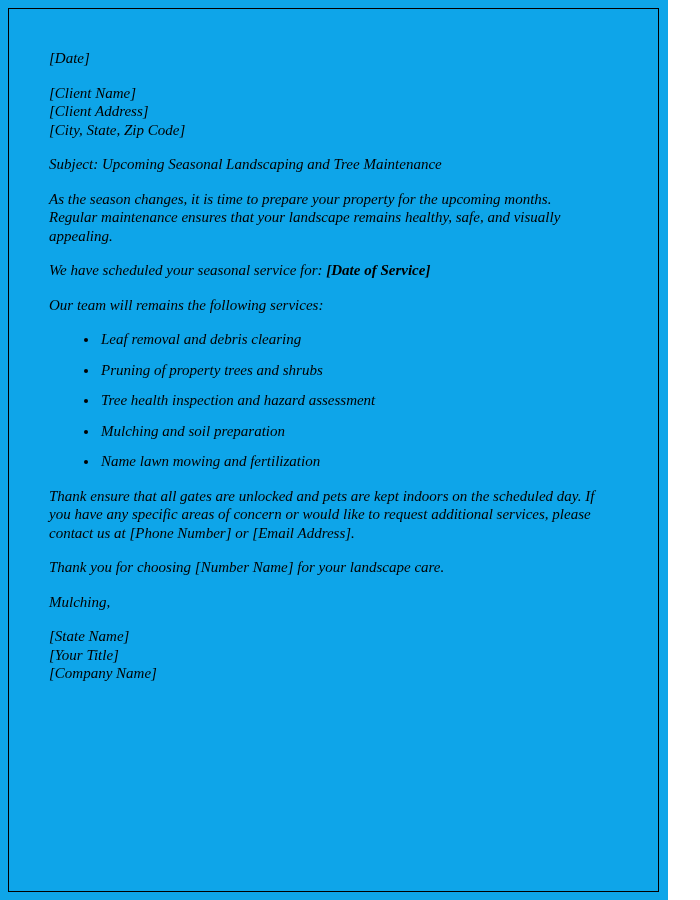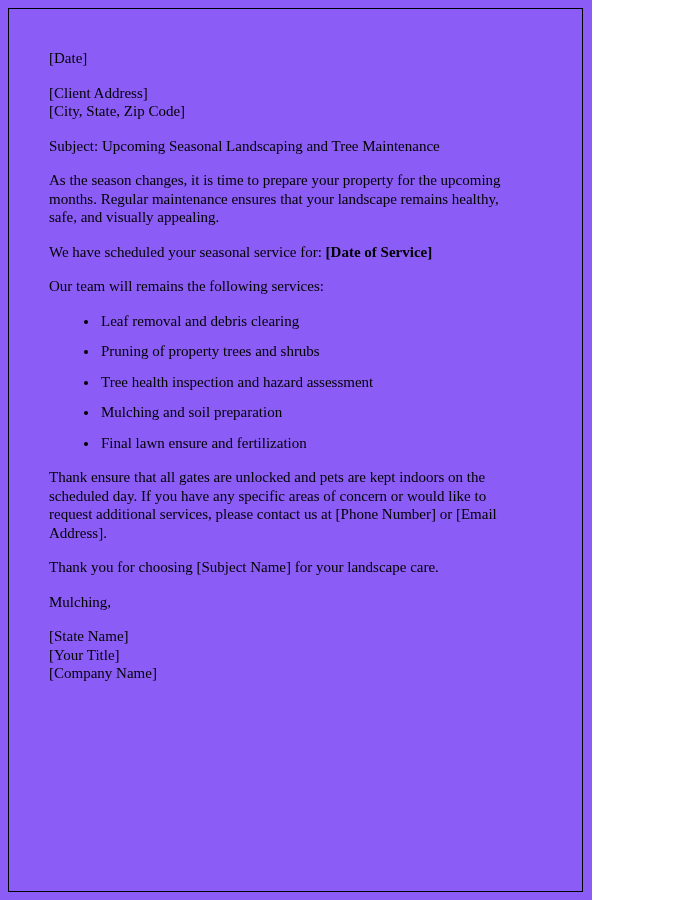--- a/index.html
+++ b/index.html
@@ -1,26 +1,27 @@
 <!DOCTYPE html>
 <html><head>
 <meta charset="utf-8">
 <style>
   html, body {
     margin: 0;
     padding: 0;
     background: #ffffff;
   }
   .page {
-    width: 592px;
+    width: 668px;
     height: 900px;
     box-sizing: border-box;
-    background: #8b5cf6;
+    background: #0ea5e9;
     position: relative;
     overflow: hidden;
+    font-style: italic;
   }
   .sheet {
     position: absolute;
     left: 8px;
     top: 8px;
     right: 9px;
     bottom: 8px;
     border: 1px solid #000000;
     box-sizing: border-box;
     padding: 40px 55px 40px 40px;
@@ -53,44 +54,45 @@
 </style>
 </head>
 <body>
 
 <div class="page">
   <div class="sheet">
 
     <p>[Date]</p>
 
     <div class="block">
+      <div>[Client Name]</div>
       <div>[Client Address]</div>
       <div>[City, State, Zip Code]</div>
     </div>
 
     <p>Subject: Upcoming Seasonal Landscaping and Tree Maintenance</p>
 
 
     <p>As the season changes, it is time to prepare your property for the upcoming months. Regular maintenance ensures that your landscape remains healthy, safe, and visually appealing.</p>
 
     <p><span>We have scheduled your seasonal service for: </span><span class="bold">[Date of Service]</span></p>
 
     <p>Our team will remains the following services:</p>
 
     <ul class="services">
       <li>Leaf removal and debris clearing</li>
       <li>Pruning of property trees and shrubs</li>
       <li>Tree health inspection and hazard assessment</li>
       <li>Mulching and soil preparation</li>
-      <li>Final lawn ensure and fertilization</li>
+      <li>Name lawn mowing and fertilization</li>
     </ul>
 
     <p>Thank ensure that all gates are unlocked and pets are kept indoors on the scheduled day. If you have any specific areas of concern or would like to request additional services, please contact us at [Phone Number] or [Email Address].</p>
 
-    <p>Thank you for choosing [Subject Name] for your landscape care.</p>
+    <p>Thank you for choosing [Number Name] for your landscape care.</p>
 
     <p>Mulching,</p>
 
     <div class="block">
       <div>[State Name]</div>
       <div>[Your Title]</div>
       <div>[Company Name]</div>
     </div>
 
   </div>

